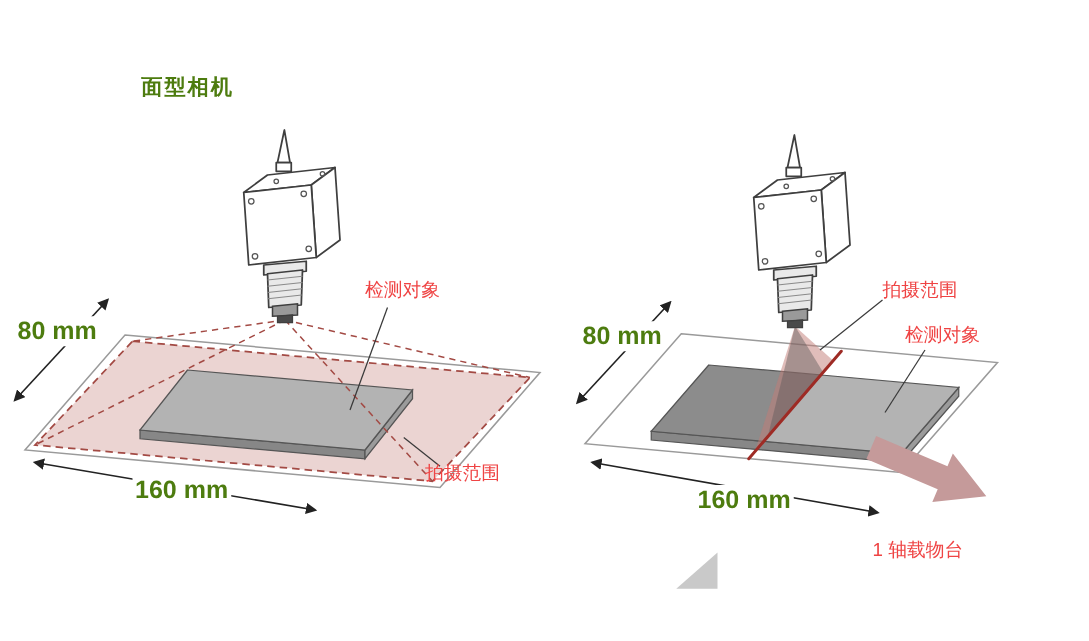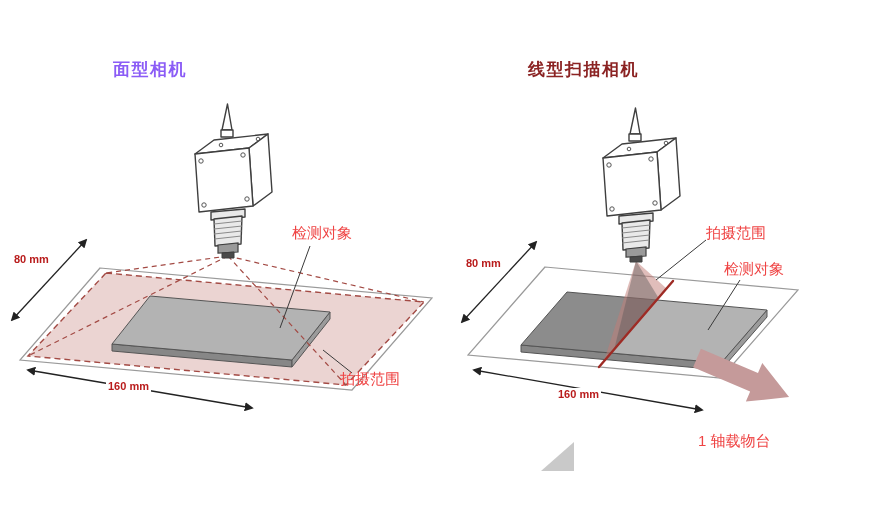--- a/index.html
+++ b/index.html
@@ -1,22 +1,22 @@
 <!DOCTYPE html>
 <html style="--accent-red: #8b2323; --scan-red: #9e2b25; --fov-pink: #c17c76; --fov-line: #a34a44; --arrow-pink: #c59a9a;"><head>
 <meta charset="utf-8">
 <style>
   html,body{margin:0;padding:0;background:#fff;}
   body{font-family:"Liberation Sans","DejaVu Sans",sans-serif;}
   .stage{position:relative;width:871px;height:513px;background:#fff;overflow:hidden;}
   .stage svg{position:absolute;left:0;top:0;}
   .lbl{position:absolute;font-size:15px;color:#ef4444;white-space:nowrap;line-height:1.2;}
-  .ttl{font-size:17px;font-weight:bold;letter-spacing:1.5px;color:#8b5cf6;}
+  .ttl{font-size:17px;font-weight:bold;letter-spacing:1.5px;color:#4d7c0f;}
   .ttl.red{color:var(--accent-red,#8b2323);}
-  .dimlbl{font-size:11px;font-weight:bold;background:#fff;padding:0 2px;color:#b91c1c;}
+  .dimlbl{font-size:20px;font-weight:bold;background:#fff;padding:0 2px;color:#4d7c0f;}
   .stagelbl{font-weight:normal;}
   
   .plat{fill:#ffffff;stroke:#9a9a9a;stroke-width:1.2;}
   .fov{fill:var(--fov-pink,#c17c76);fill-opacity:.33;stroke:none;}
   .fovb{fill:none;stroke:var(--fov-line,#a34a44);stroke-width:1.4;stroke-dasharray:6 4;}
   .fovl{fill:none;stroke:var(--fov-line,#a34a44);stroke-width:1.2;stroke-dasharray:5 4;}
   .dimln{stroke:#222;stroke-width:1.3;fill:none;}
   .ptr{stroke:#3a3a3a;stroke-width:1;fill:none;}
   .scan{stroke:var(--scan-red,#9e2b25);stroke-width:2.4;stroke-linecap:round;}
   .beam-p{fill:var(--fov-pink,#c17c76);fill-opacity:.5;}
@@ -120,21 +120,20 @@
 
       <g transform="translate(697,358) rotate(23)">
         <polygon class="stage-arrow" points="0,-10 62,-10 62,-21 100,0 62,21 62,10 0,10"></polygon>
       </g>
     </g>
 
     <polygon class="wmark" points="541,471 574,442 574,471"></polygon>
   </svg>
 
   <div class="lbl ttl" style="left:113px;top:60px;">面型相机</div>
-  <div class="lbl ttl red" style="left:528px;top:60px;">线型扫描相机</div>
 
   <div class="lbl dimlbl" style="left:12px;top:253px;">80 mm</div>
   <div class="lbl dimlbl" style="left:106px;top:380px;">160 mm</div>
   <div class="lbl" style="left:292px;top:224px;">检测对象</div>
   <div class="lbl" style="left:340px;top:370px;">拍摄范围</div>
 
   <div class="lbl dimlbl" style="left:464px;top:257px;">80 mm</div>
   <div class="lbl dimlbl" style="left:556px;top:388px;">160 mm</div>
   <div class="lbl" style="left:706px;top:224px;">拍摄范围</div>
   <div class="lbl" style="left:724px;top:260px;">检测对象</div>

